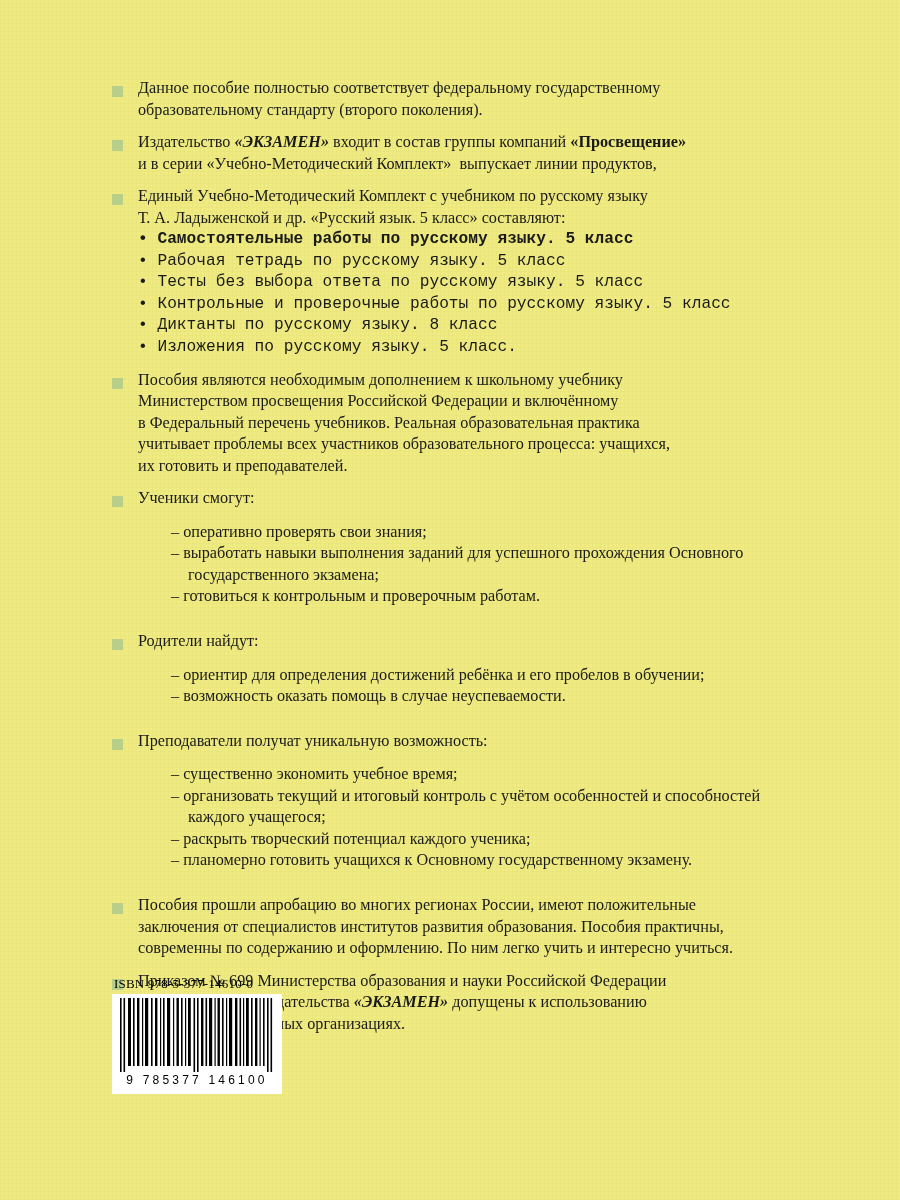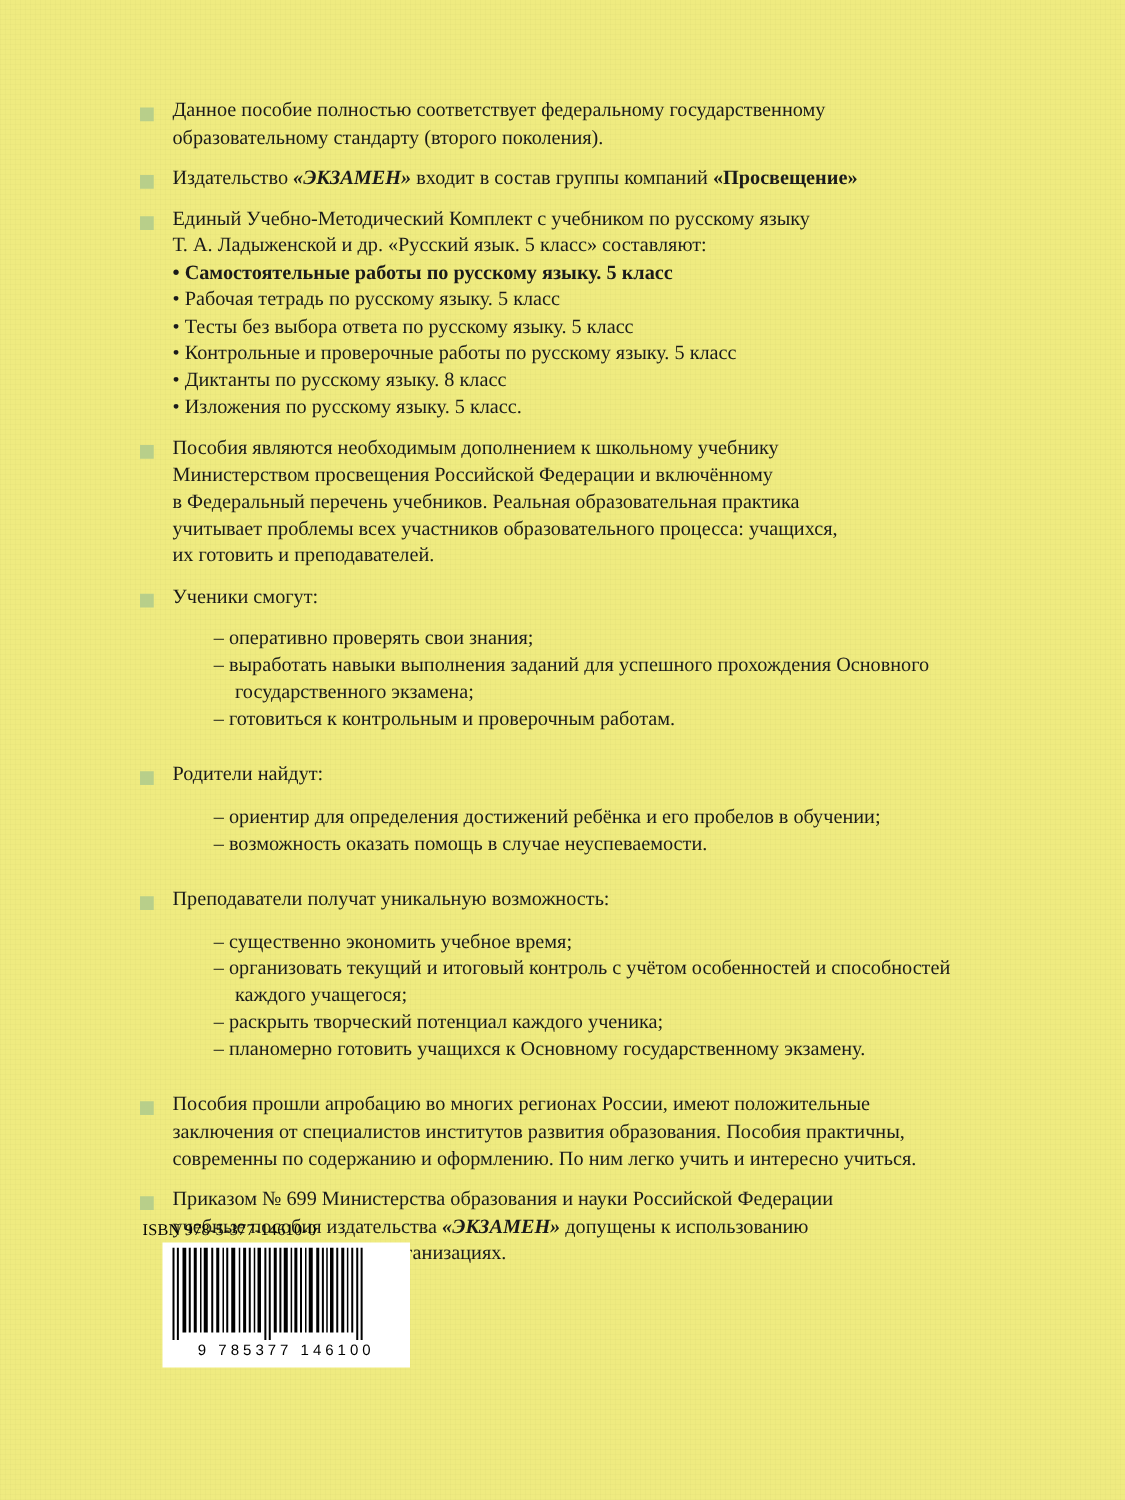--- a/index.html
+++ b/index.html
@@ -56,20 +56,21 @@
   }
   .sublist {
     margin: 0;
     padding: 0;
     list-style: none;
   }
   .sublist li {
     margin: 0;
     padding: 0 0 0 20px;
     text-indent: -20px;
+    font-family: Liberation Mono, monospace;
   }
   .dashlist {
     margin: 12px;
     padding: 0;
     list-style: none;
   }
   .dashlist li {
     margin: 0;
     padding: 0 0 0 38px;
     text-indent: -17px;
@@ -87,26 +88,25 @@
   .isbn-text {
     font-family: "Liberation Serif", serif;
     font-size: 13px;
     letter-spacing: 0.2px;
     color: #000;
     margin-bottom: 2px;
     padding-left: 2px;
   }
   .barcode-box {
     background: #ffffff;
-    width: 198px;
+    width: 170px;
     height: 100px;
     padding: 4px 6px 2px 6px;
     box-sizing: border-box;
     position: relative;
-    margin-left: 18px;
   }
   .bars {
     height: 74px;
     width: 158px;
     display: block;
   }
   .barcode-digits {
     font-family: "Liberation Sans", sans-serif;
     font-size: 12px;
     letter-spacing: 3.2px;
@@ -127,20 +127,21 @@
       <div class="btext">
         <p>Данное пособие полностью соответствует федеральному государственному</p>
         <p>образовательному стандарту (второго поколения).</p>
       </div>
     </div>
 
     <div class="blk">
       <span class="bullet"></span>
       <div class="btext">
         <p>Издательство <span class="bi">«ЭКЗАМЕН»</span> входит в состав группы компаний <span class="b">«Просвещение»</span></p>
+        <p>и в серии «Учебно-Методический Комплект»&nbsp; выпускает линии продуктов,</p>
       </div>
     </div>
 
     <div class="blk">
       <span class="bullet"></span>
       <div class="btext">
         <p>Единый Учебно-Методический Комплект с учебником по русскому языку</p>
         <p>Т. А. Ладыженской и др. «Русский язык. 5 класс» составляют:</p>
         <ul class="sublist">
           <li class="b">• Самостоятельные работы по русскому языку. 5 класс</li>

